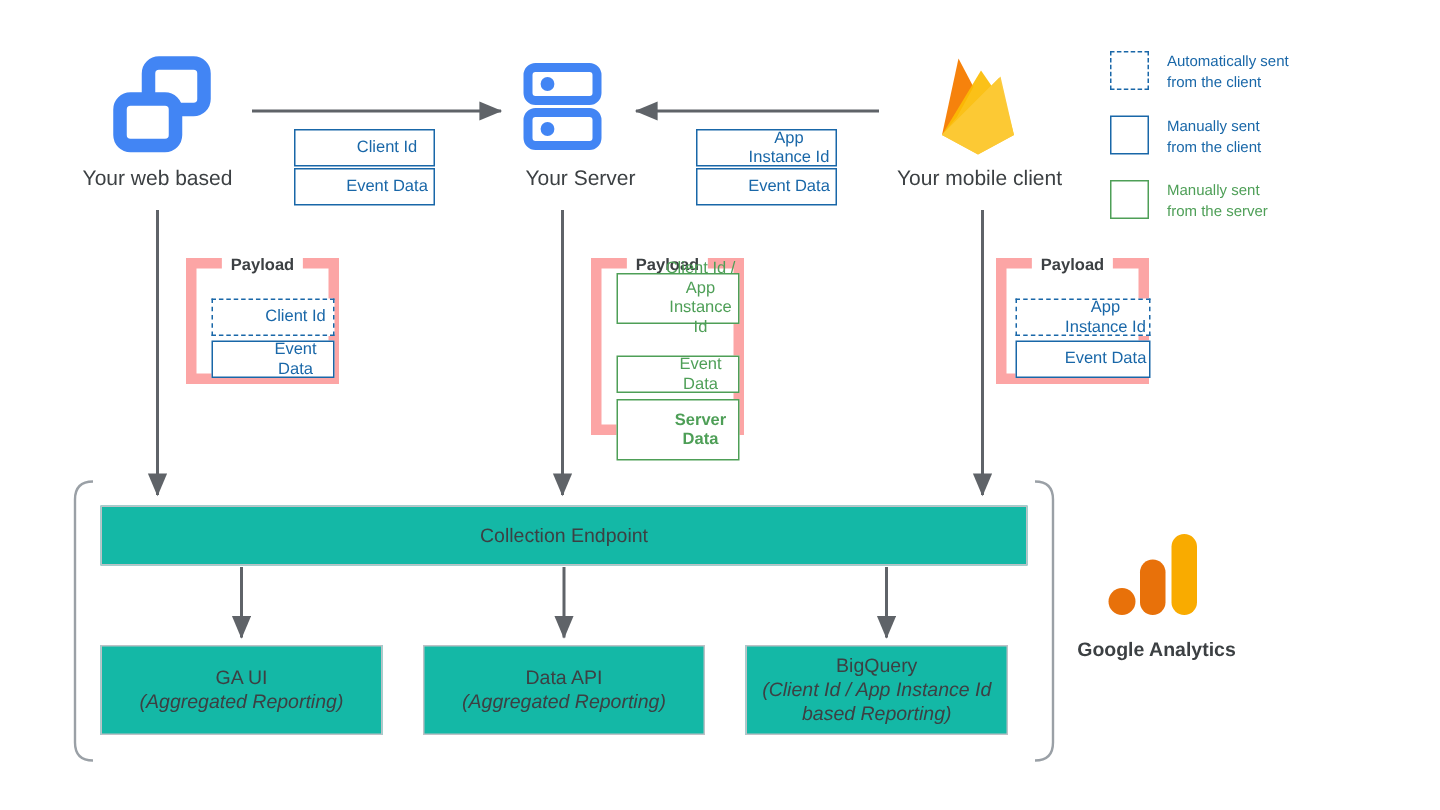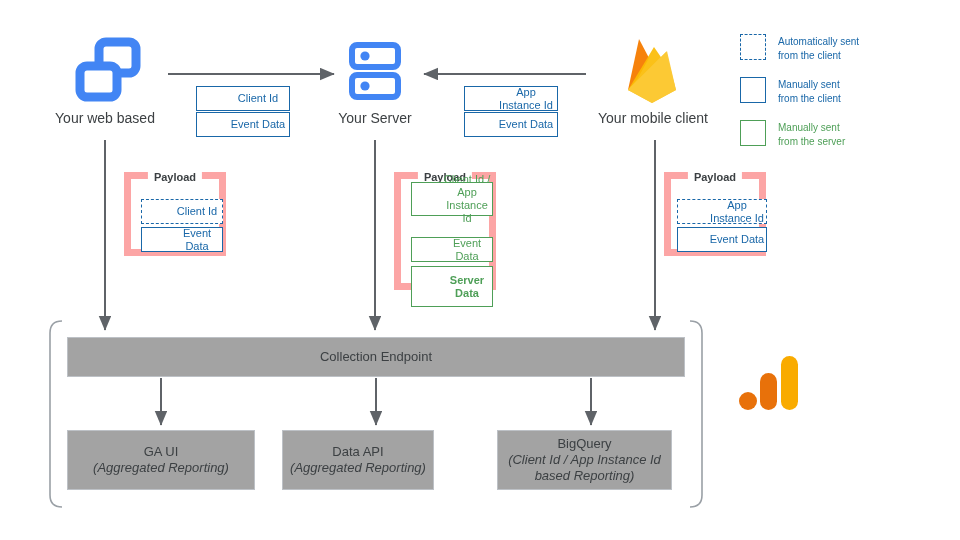--- a/index.html
+++ b/index.html
@@ -51,21 +51,21 @@
     font-size: 11px;
     font-weight: bold;
     color: #3c4043;
     white-space: nowrap;
   }
 
   
   .greybox {
     box-sizing: border-box;
     border: 1px solid #bdc1c6;
-    background: #a3a3a3;
+    background: #14b8a6;
     display: flex; flex-direction: column;
     align-items: center; justify-content: center;
     text-align: center;
     font-size: 13px;
     color: #3c4043;
     line-height: 16px;
   }
   .greybox .sub { font-style: italic; }
 
   
@@ -126,21 +126,21 @@
   <rect x="6" y="30" width="37" height="31" rx="7" ry="7" fill="#fff" stroke="#4285f4" stroke-width="9"></rect>
 </svg>
 <div class="abs node-label" style="left:25px; top:110px; width:160px;">Your web based</div>
 
 <svg class="abs" style="left:348px; top:42px;" width="54" height="60" viewBox="0 0 54 60">
   <rect x="4" y="3" width="46" height="22" rx="5" ry="5" fill="#fff" stroke="#4285f4" stroke-width="6"></rect>
   <circle cx="17" cy="14" r="4.6" fill="#4285f4"></circle>
   <rect x="4" y="33" width="46" height="22" rx="5" ry="5" fill="#fff" stroke="#4285f4" stroke-width="6"></rect>
   <circle cx="17" cy="44" r="4.6" fill="#4285f4"></circle>
 </svg>
-<div class="abs node-label" style="left:295px; top:110px; width:160px;text-align:center;">Your Server</div>
+<div class="abs node-label" style="left:307px; top:110px; width:160px;text-align:center;">Your Server</div>
 
 <svg class="abs" style="left:618px; top:33px;" width="70" height="74" viewBox="0 0 70 74">
   <path d="M10,57 L21,6 L31,25 L20,45 Z" fill="#f6820c"></path>
   <path d="M10,57 L36,14 L47,30 L30,62 Z" fill="#fbbc04" opacity="0.92"></path>
   <path d="M10,57 L49,18 L58,57 L34,70 Z" fill="#fcca3f"></path>
   <path d="M10,57 L34,70 L58,57 L48,19 Z" fill="#fcc934"></path>
 </svg>
 <div class="abs node-label" style="left:573px; top:110px; width:160px;">Your mobile client</div>
 
 <div class="abs chip blue" style="left:196px; top:86px; width:94px; height:25px;">Client Id</div>
@@ -171,37 +171,38 @@
 
 <div class="abs greybox" style="left:67px; top:337px; width:618px; height:40px;">
   <div>Collection Endpoint</div>
 </div>
 
 <div class="abs greybox" style="left:67px; top:430px; width:188px; height:60px;">
   <div>GA UI</div>
   <div class="sub">(Aggregated Reporting)</div>
 </div>
 
-<div class="abs greybox" style="left:282px; top:430px; width:152px; height:60px;">
+<div class="abs greybox" style="left:282px; top:430px; width:188px; height:60px;">
   <div>Data API</div>
   <div class="sub">(Aggregated Reporting)</div>
 </div>
 
 <div class="abs greybox" style="left:497px; top:430px; width:175px; height:60px;">
   <div>BigQuery</div>
   <div class="sub" style="white-space:pre-line;">(Client Id / App Instance Id
 based Reporting)</div>
 </div>
 
 <svg class="abs" style="left:738px; top:352px;" width="66" height="66" viewBox="0 0 66 66">
   <rect x="43" y="4" width="17" height="54" rx="8.5" ry="8.5" fill="#f9ab00"></rect>
   <rect x="22" y="21" width="17" height="37" rx="8.5" ry="8.5" fill="#e8710a"></rect>
   <circle cx="10" cy="49" r="9" fill="#e8710a"></circle>
 </svg>
 <div class="abs ga-caption" style="left:686px; top:424px; width:170px;">
+  <div>Google Analytics</div>
 </div>
 
 <div class="abs" style="left:740px; top:34px; width:215px;">
 
   <div class="legend-item" style="margin-bottom:14px;">
     <div class="legend-swatch dashed-blue"></div>
     <div class="legend-text blue">
       <div>Automatically sent</div>
       <div>from the client</div>
     </div>

